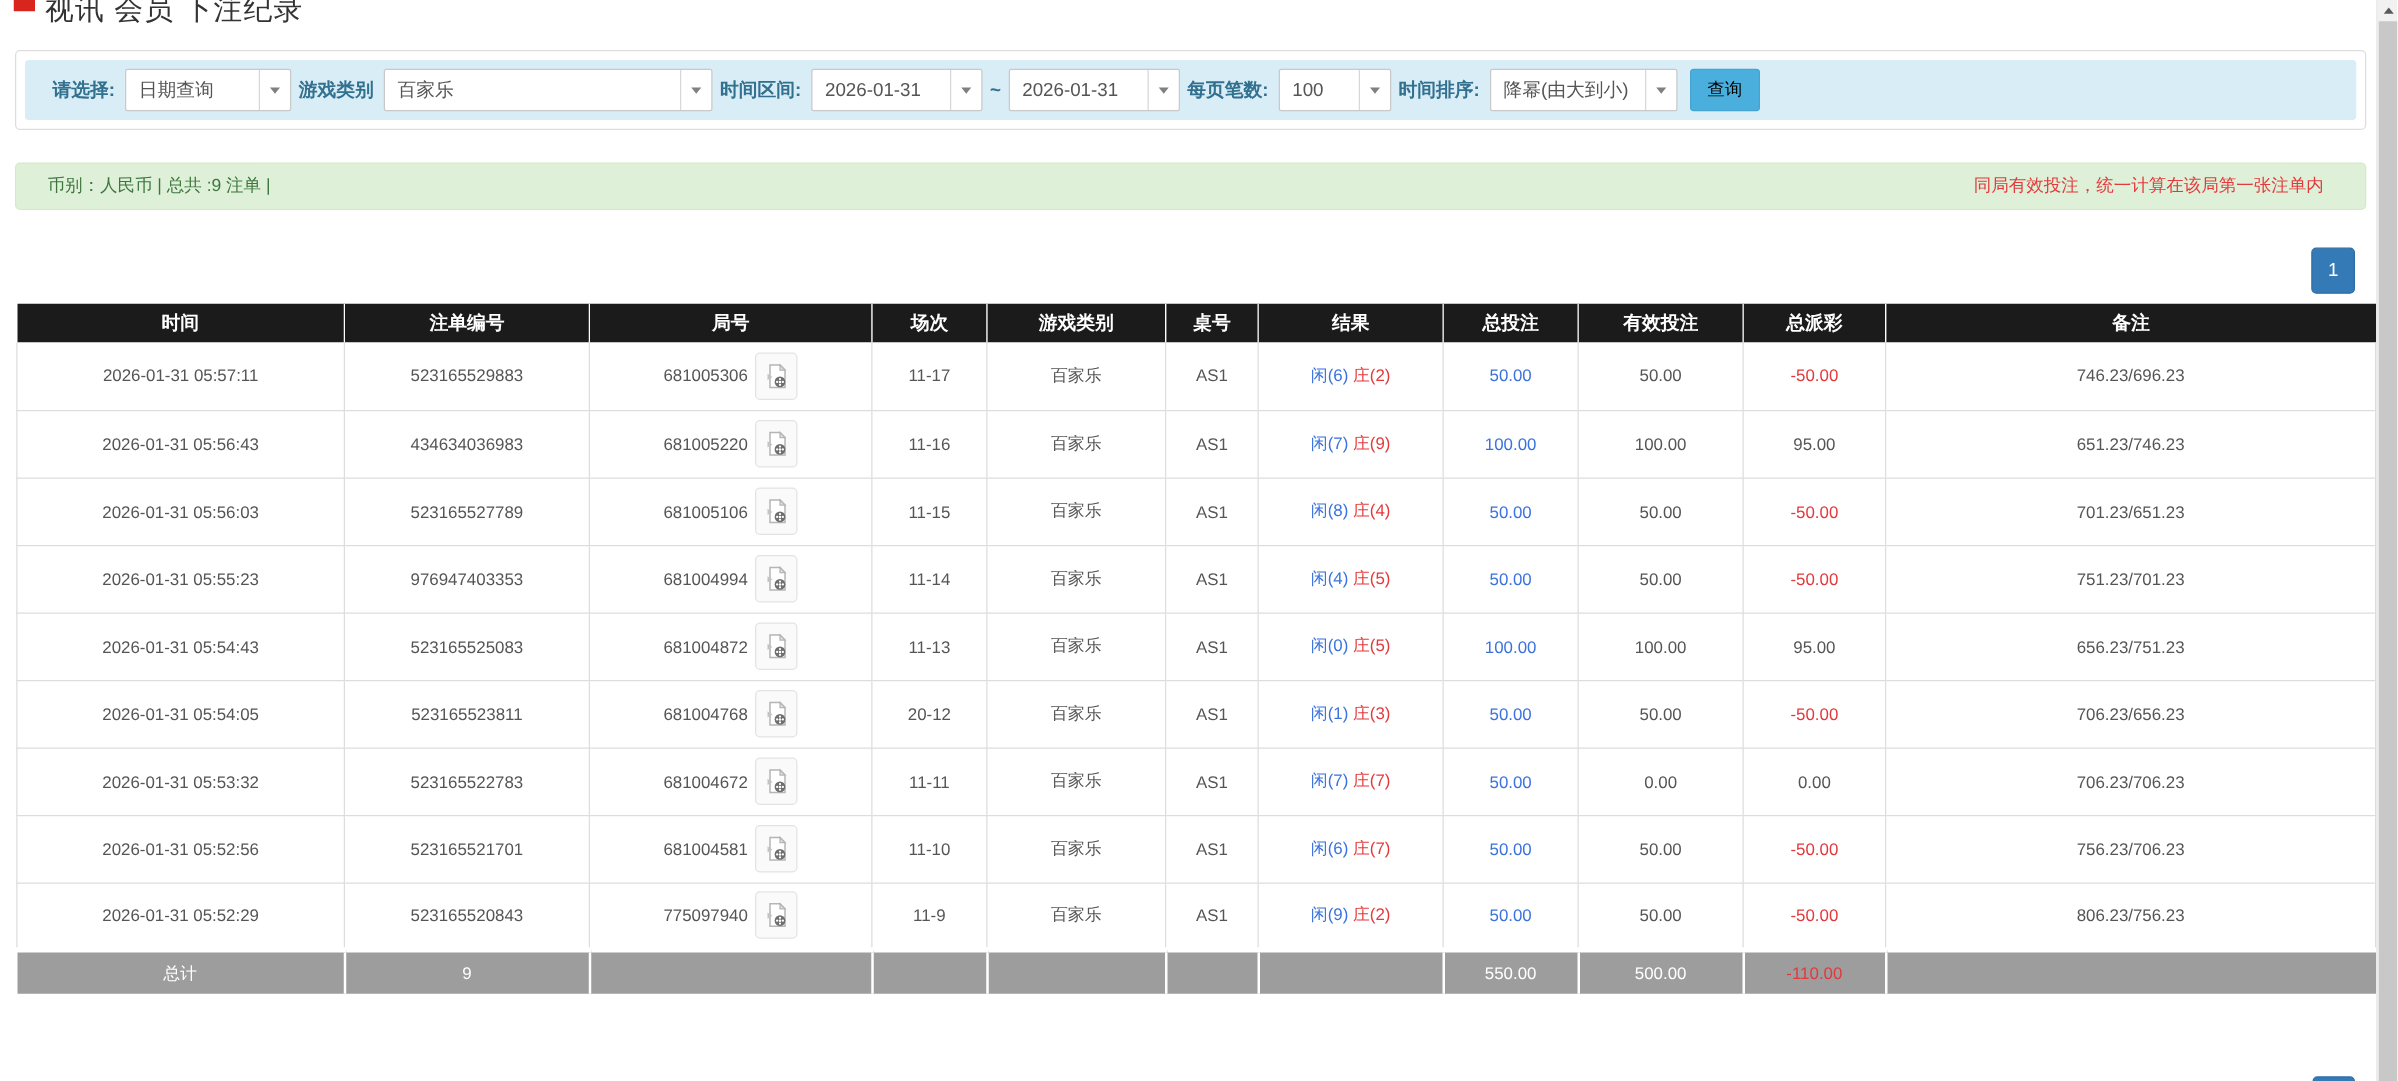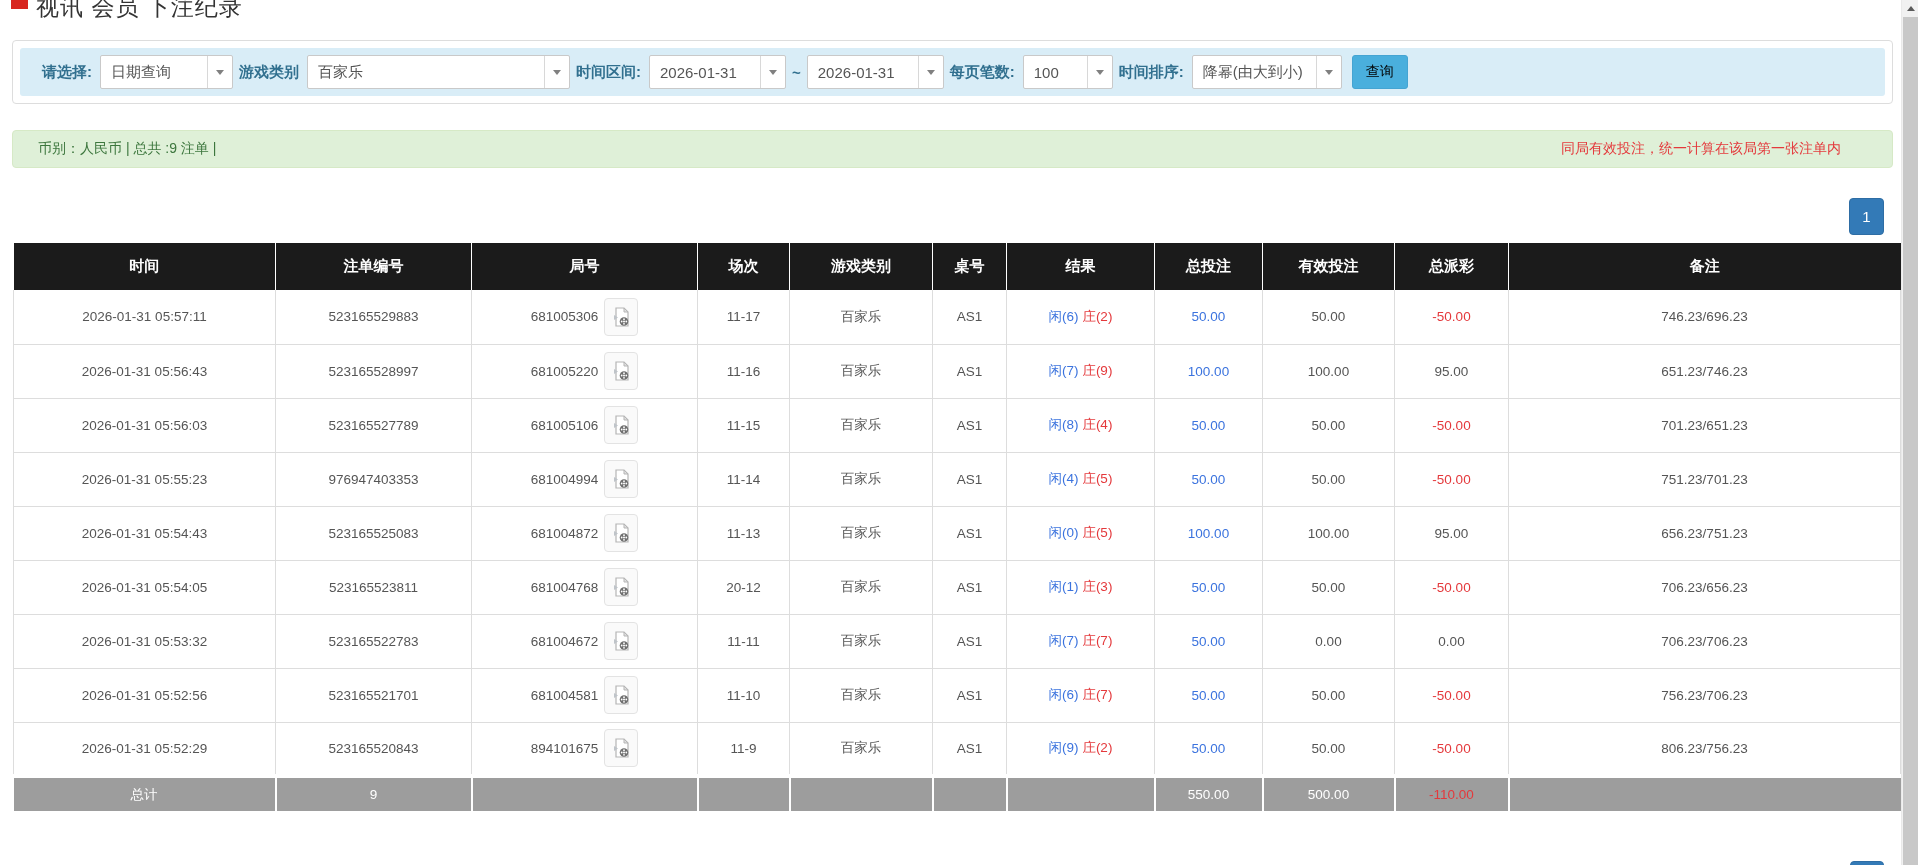--- a/index.html
+++ b/index.html
@@ -26,31 +26,31 @@
   .combo-arrow i{display:block; width:0; height:0; border:4px solid transparent; border-top:5px solid #808080; margin-top:4px;}
   .w-datetype .combo-text{width:106px;text-align:right;}
   .w-game .combo-text{width:236px;}
   .w-date .combo-text{width:110px;}
   .w-size .combo-text{width:63px;}
   .w-sort .combo-text{width:123px;}
   .tilde{color:var(--label-blue); font-size:15px; margin:0 6px; font-weight:bold;}
   .search-btn{height:34px; margin-left:10px; padding:0 13px; background:var(--button-blue); border:1px solid #45a4d2; color:#000000; font-size:14px; border-radius:3px; cursor:pointer; font-family:inherit;}
 
   
-  .summary-bar{position:absolute; left:12px; top:130px; width:1881px; height:38px; background:var(--success-bg); border:1px solid #d6e9c6; border-radius:4px; display:flex; align-items:center; justify-content:space-between; padding:0 51px 0 25px; font-size:14px;}
+  .summary-bar{position:absolute; left:12px; top:130px; width:1881px; height:38px; background:var(--success-bg); border:1px solid #d6e9c6; border-radius:4px; display:flex; align-items:center; justify-content:space-between; padding:0 33px 0 25px; font-size:14px;}
   .summary-left{color:var(--success-text);}
   .summary-right{color:var(--red);}
 
   
   .pager-top{position:absolute; left:1849px; top:198px; width:35px; height:37px; background:var(--accent-blue); border:1px solid #2e6da4; border-radius:4px; color:#fff; font-size:15px; display:flex; align-items:center; justify-content:center; cursor:pointer;}
   .pager-bottom{position:absolute; left:1850px; top:861px; width:34px; height:8px; background:var(--accent-blue); border:1px solid #2e6da4; border-radius:4px 4px 0 0;}
 
   
   table.bets{position:absolute; left:13px; top:243px; width:1887px; border-collapse:collapse; table-layout:fixed;}
-  table.bets thead th{background:var(--header-bg); color:#fff; font-size:15px; font-weight:bold; height:47px; border-right:1px solid #fff; text-align:center;margin-top:38px;}
+  table.bets thead th{background:var(--header-bg); color:#fff; font-size:15px; font-weight:bold; height:31px; border-right:1px solid #fff; text-align:center;margin-top:38px;}
   table.bets thead th:last-child{border-right:none;}
   table.bets tbody td{height:54px; background:#fff; border-bottom:1px solid #ddd; border-right:1px solid #ddd; text-align:center; font-size:13.5px; color:#555; vertical-align:middle;}
   table.bets tbody td:first-child{border-left:1px solid #ddd;}
   table.bets .res-player{color:var(--link-blue);}
   table.bets .res-banker{color:var(--red);}
   .amount.blue{color:var(--link-blue);}
   .js-amount.neg{color:var(--red) !important;}
   .round-cell .round-wrap{display:inline-flex; align-items:center; gap:6px;}
   .video-btn{width:34px; height:38px; background:#fafafa; border:1px solid #e3e3e3; border-radius:4px; display:inline-flex; align-items:center; justify-content:center; cursor:pointer; vertical-align:middle;}
   
@@ -189,21 +189,21 @@
       <span class="res-player">闲(6)</span>
       <span class="res-banker">庄(2)</span>
     </td>
     <td class="amount blue js-amount">50.00</td>
     <td class="amount js-amount">50.00</td>
     <td class="amount js-amount neg">-50.00</td>
     <td>746.23/696.23</td>
   </tr>
         <tr class="data-row">
     <td>2026-01-31 05:56:43</td>
-    <td>523165528997</td>
+    <td>434634036983</td>
     <td class="round-cell">
       <span class="round-wrap">
         <span>681005220</span>
         <button class="video-btn">
           <svg width="20" height="22" viewBox="0 0 20 22">
             <path d="M5 2 h8 l4 4 v14 h-12 z" fill="#ffffff" stroke="#b5b5b5" stroke-width="1.2"></path>
             <path d="M13 2 l4 4 h-4 z" fill="#e0e0e0" stroke="#b5b5b5" stroke-width="1"></path>
             <path d="M3 9 l4 2.5 -4 2.5 z" fill="#bfc4c9"></path>
             <circle cx="13" cy="15.5" r="4.3" fill="#6e6e6e"></circle>
             <circle cx="13" cy="15.5" r="1" fill="#ffffff"></circle>
@@ -423,21 +423,21 @@
     <td class="amount blue js-amount">50.00</td>
     <td class="amount js-amount">50.00</td>
     <td class="amount js-amount neg">-50.00</td>
     <td>756.23/706.23</td>
   </tr>
         <tr class="data-row">
     <td>2026-01-31 05:52:29</td>
     <td>523165520843</td>
     <td class="round-cell">
       <span class="round-wrap">
-        <span>894101675</span>
+        <span>775097940</span>
         <button class="video-btn">
           <svg width="20" height="22" viewBox="0 0 20 22">
             <path d="M5 2 h8 l4 4 v14 h-12 z" fill="#ffffff" stroke="#b5b5b5" stroke-width="1.2"></path>
             <path d="M13 2 l4 4 h-4 z" fill="#e0e0e0" stroke="#b5b5b5" stroke-width="1"></path>
             <path d="M3 9 l4 2.5 -4 2.5 z" fill="#bfc4c9"></path>
             <circle cx="13" cy="15.5" r="4.3" fill="#6e6e6e"></circle>
             <circle cx="13" cy="15.5" r="1" fill="#ffffff"></circle>
             <circle cx="13" cy="13.2" r="0.9" fill="#ffffff"></circle>
             <circle cx="13" cy="17.8" r="0.9" fill="#ffffff"></circle>
             <circle cx="10.7" cy="15.5" r="0.9" fill="#ffffff"></circle>

